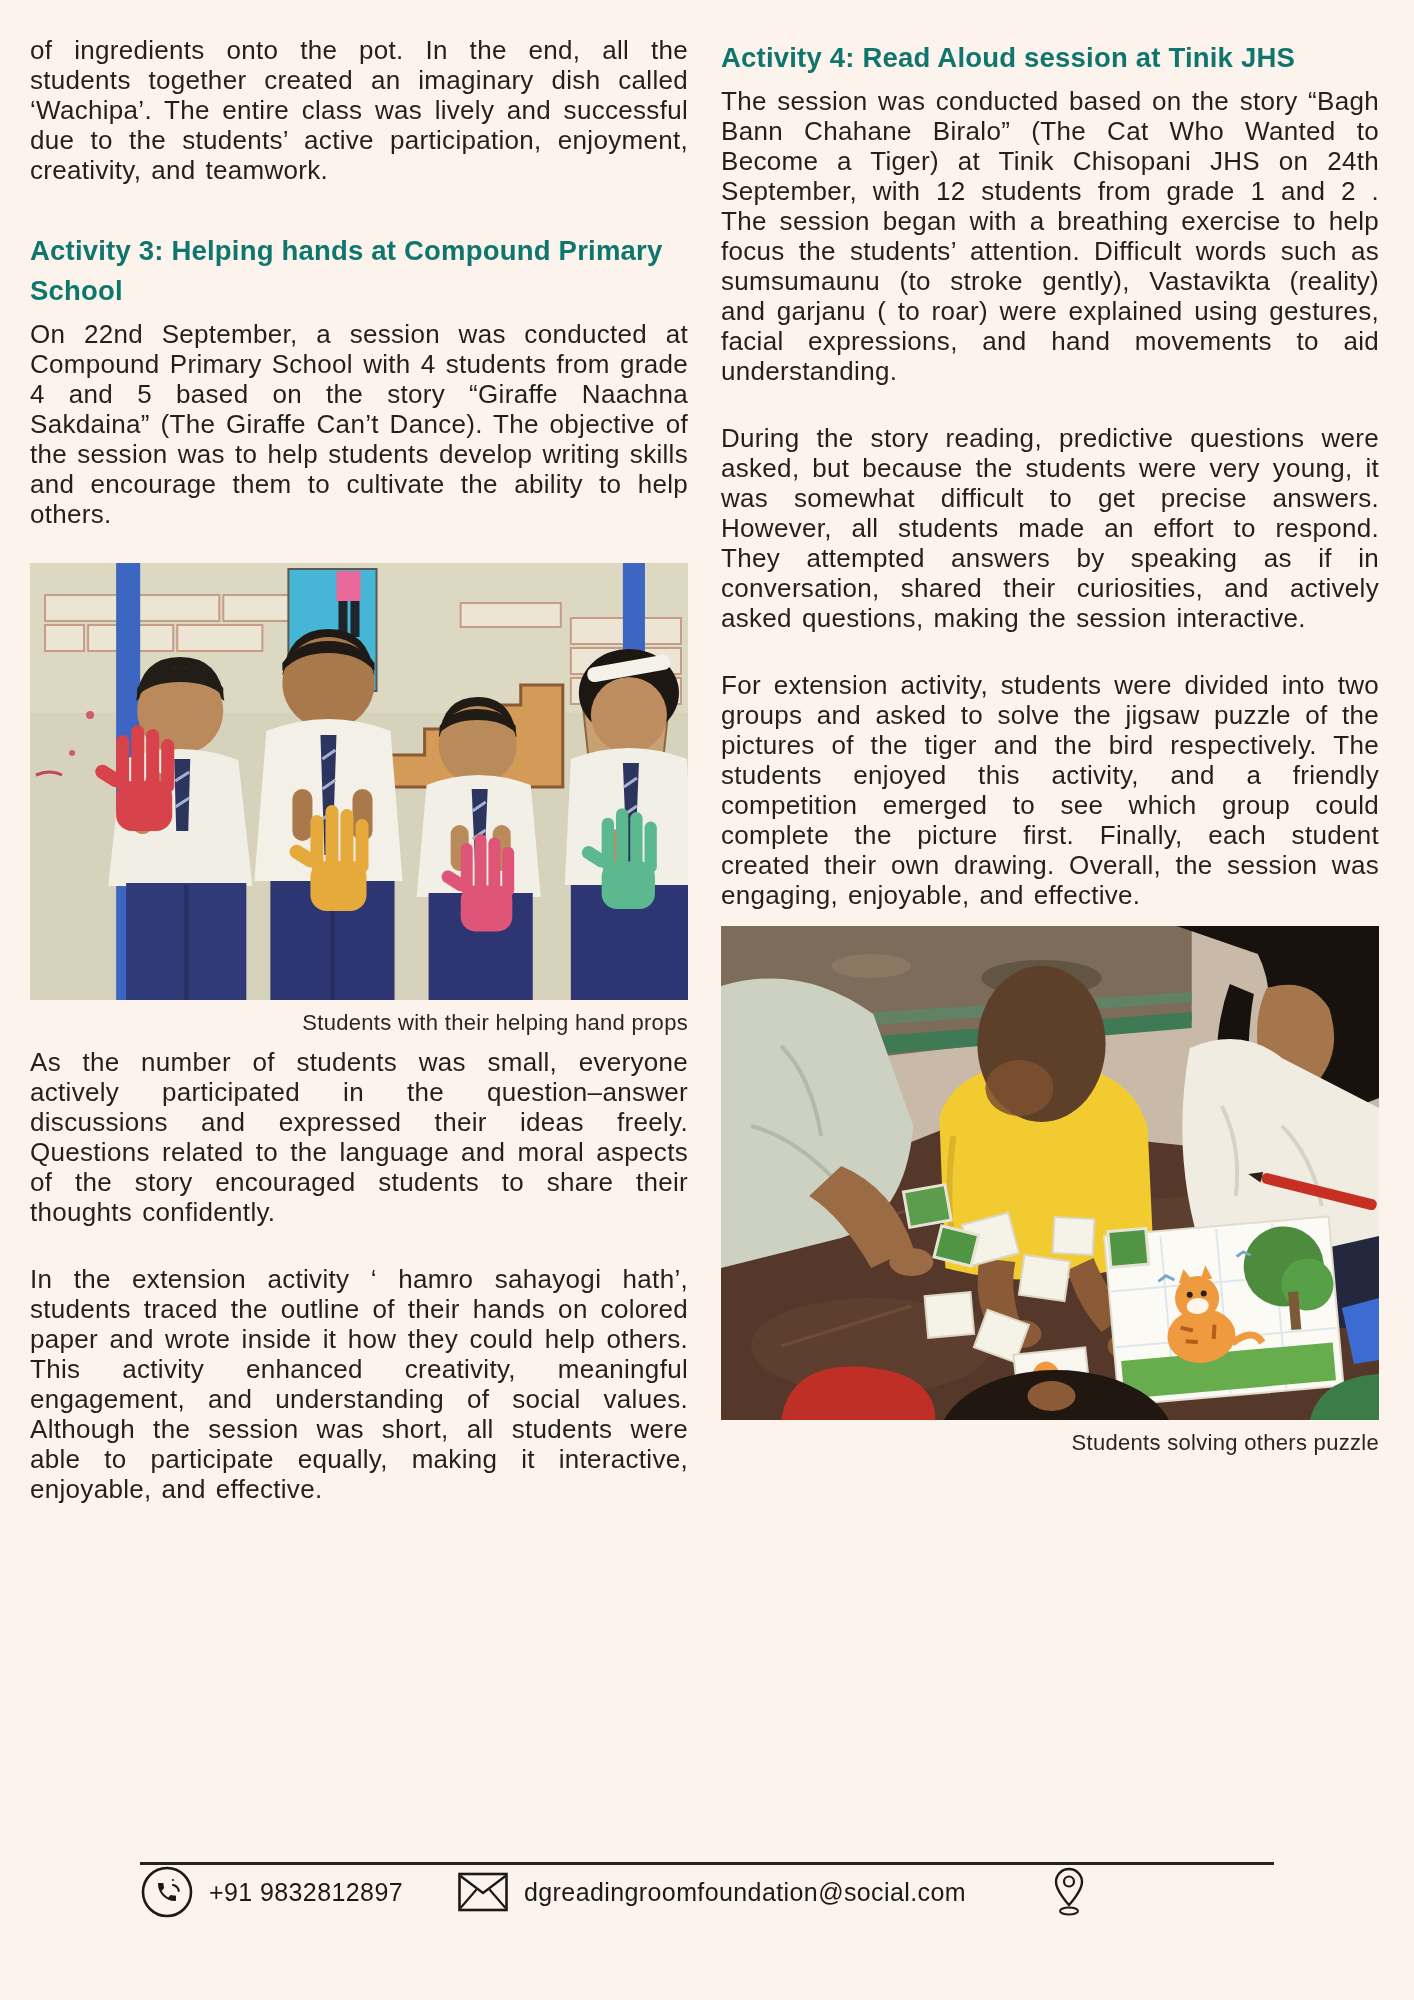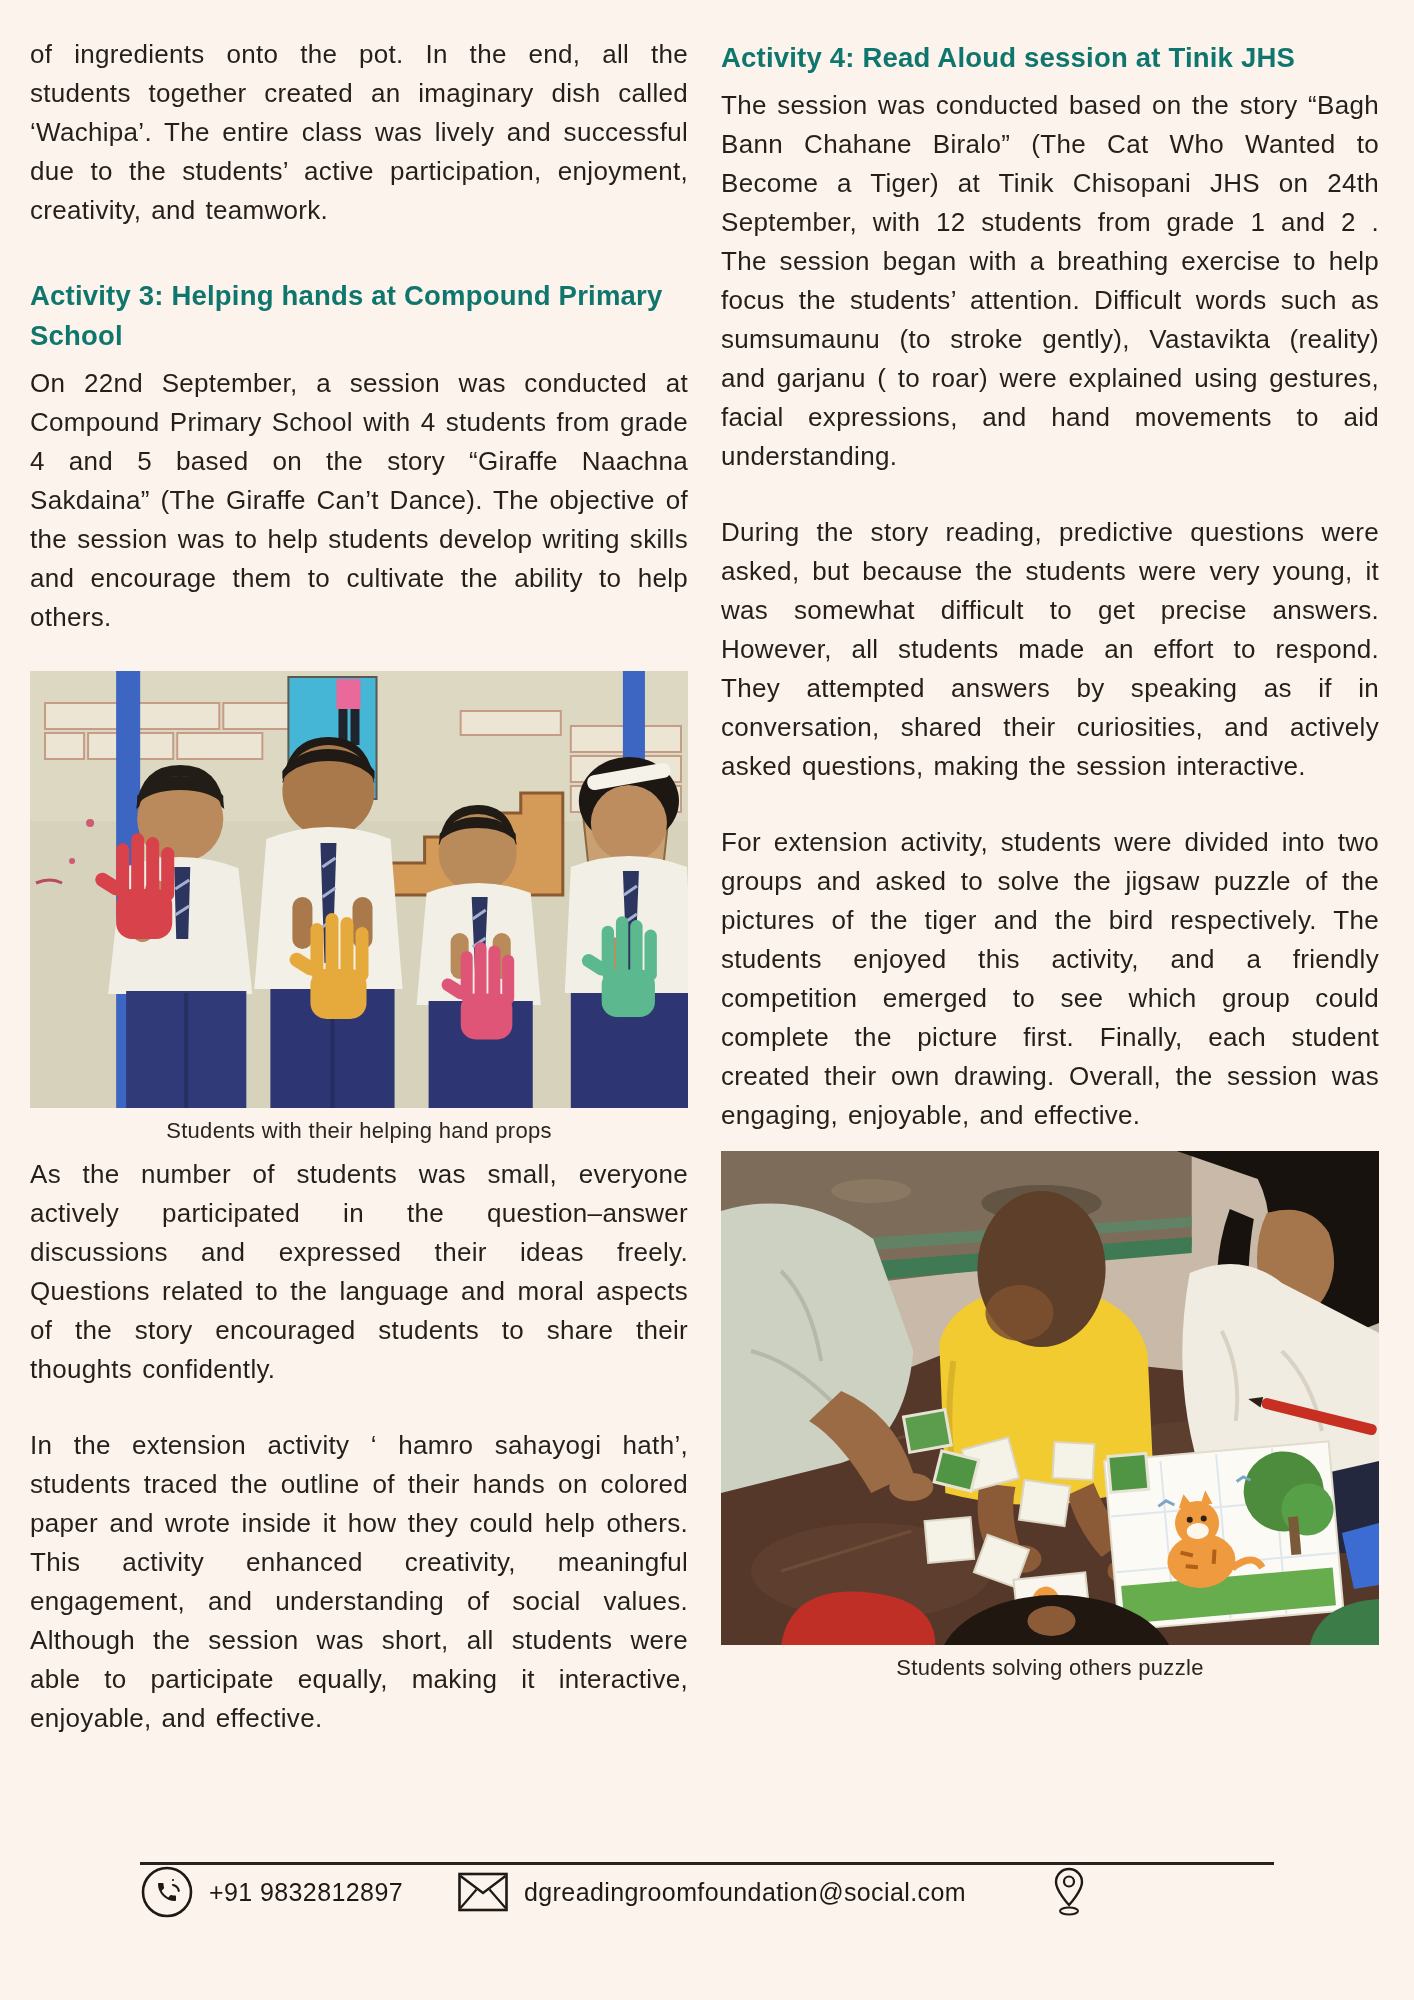--- a/index.html
+++ b/index.html
@@ -7,37 +7,37 @@
     width:1414px;height:2000px;
     background:#fbf3ec;
     color:#241f1b;
     font-family:"Liberation Sans", sans-serif;
     position:relative;
     overflow:hidden;
   }
   .columns{display:flex;gap:33px;padding:30px 35px 0 30px;}
   .col{width:658px;flex:0 0 658px;}
   .body-text{
-    font-size:26px;line-height:39px;
+    font-size:26px;line-height:30px;
     text-align:justify;margin:0;
     letter-spacing:.3px;word-spacing:2.5px;
   }
   .intro{margin-top:5px;}
   .para-gap{margin-top:37px;}
   .heading{
     font-size:27.5px;line-height:40px;font-weight:bold;
     margin:46px 0 8px 0;color:#0f766e;letter-spacing:.2px;
   }
   .heading-first{margin:8px 0 8px 0;}
   .photo-figure{margin:34px 0 0 0;}
   .photo-figure.right-fig{margin-top:16px;}
   .photo{width:658px;overflow:hidden;background:#d8d2bc;}
   .photo svg{display:block;}
   .caption{
-    font-size:22px;line-height:28px;text-align:center;
+    font-size:22px;line-height:28px;text-align:right;
     margin-top:9px;color:#2a2521;letter-spacing:.3px;
   }
   .footer{position:absolute;left:140px;top:1862px;width:1134px;}
   .footer-rule{border-top:3px solid #26221d;height:0;}
   .footer-row{display:flex;align-items:center;}
   .footer-item{display:flex;align-items:center;gap:15px;font-size:25px;color:#1d1916;letter-spacing:.4px;}
   .footer-item.email-item{margin-left:54px;}
   .footer-item.location-item{margin-left:86px;}
   .icon{display:inline-flex;align-items:center;justify-content:center;}
 </style>

